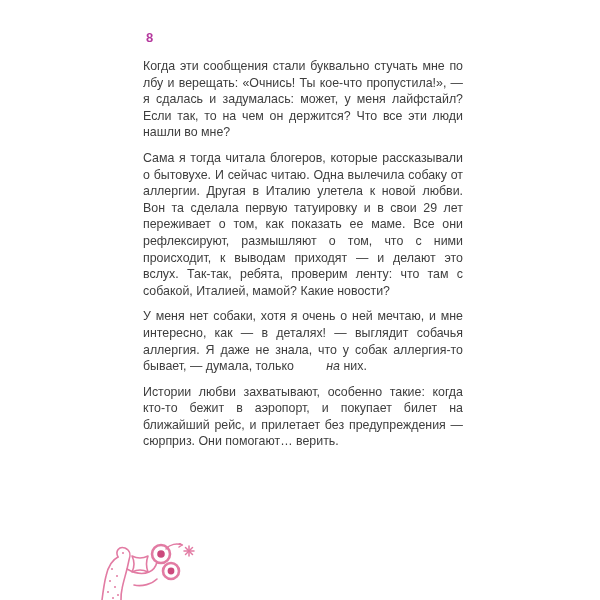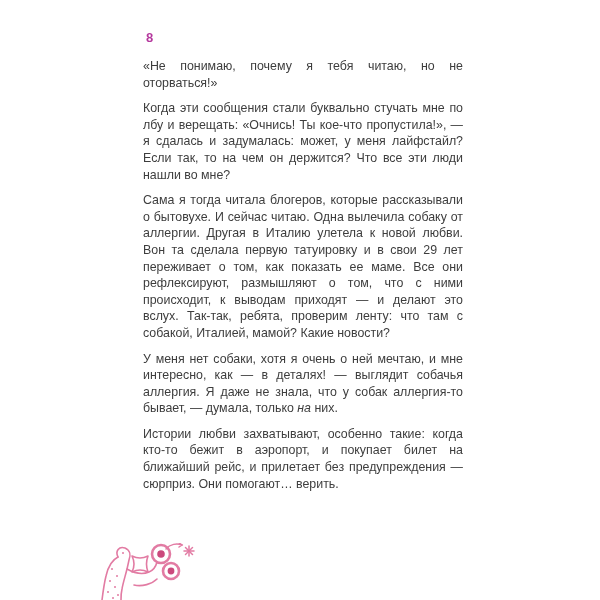--- a/index.html
+++ b/index.html
@@ -36,36 +36,36 @@
     color: #3d3d3d;
     text-align: justify;
     hyphens: auto;
     -webkit-hyphens: auto;
   }
   .text-block p {
     margin: 0 0 9px 0;
   }
   .em {
     font-style: italic;
+    margin-left: 29px;
   }
   .doodle {
     position: absolute;
     left: 94px;
     top: 543px;
   }
 </style>
 </head>
 <body>
 
 <div class="page">
 
   <div class="page-number">8</div>
 
   <div class="text-block">
-      <p><span>«Не понимаю, почему я тебя читаю, но не оторваться!»</span></p>
       <p><span>Когда эти сообщения стали буквально стучать мне по лбу и верещать: «Очнись! Ты кое-что пропустила!», — я сдалась и задумалась: может, у меня лайфстайл? Если так, то на чем он держится? Что все эти люди нашли во мне?</span></p>
       <p><span>Сама я тогда читала блогеров, которые рассказывали о бытовухе. И сейчас читаю. Одна вылечила собаку от аллергии. Другая в Италию улетела к новой любви. Вон та сделала первую татуировку и в свои 29 лет переживает о том, как показать ее маме. Все они рефлексируют, размышляют о том, что с ними происходит, к выводам приходят — и делают это вслух. Так-так, ребята, проверим ленту: что там с собакой, Италией, мамой? Какие новости?</span></p>
       <p><span>У меня нет собаки, хотя я очень о ней мечтаю, и мне интересно, как — в деталях! — выглядит собачья аллергия. Я даже не знала, что у собак аллергия-то бывает, — думала, только </span><span class="em">на</span><span> них.</span></p>
       <p><span>Истории любви захватывают, особенно такие: когда кто-то бежит в аэропорт, и покупает билет на ближайший рейс, и прилетает без предупреждения — сюрприз. Они помогают… верить.</span></p>
     </div>
 
   <svg class="doodle" width="112" height="57" viewBox="0 0 112 57" fill="none" xmlns="http://www.w3.org/2000/svg">
 
     <g stroke="var(--doodle-stroke,#e27ba3)" stroke-width="1.6" stroke-linecap="round">
       <path d="M24,14 C21,8 25,3 31,5 C36,7 37,12 35,17 L33,26 C40,30 48,32 55,29 C60,27 62,23 63,19"></path>

